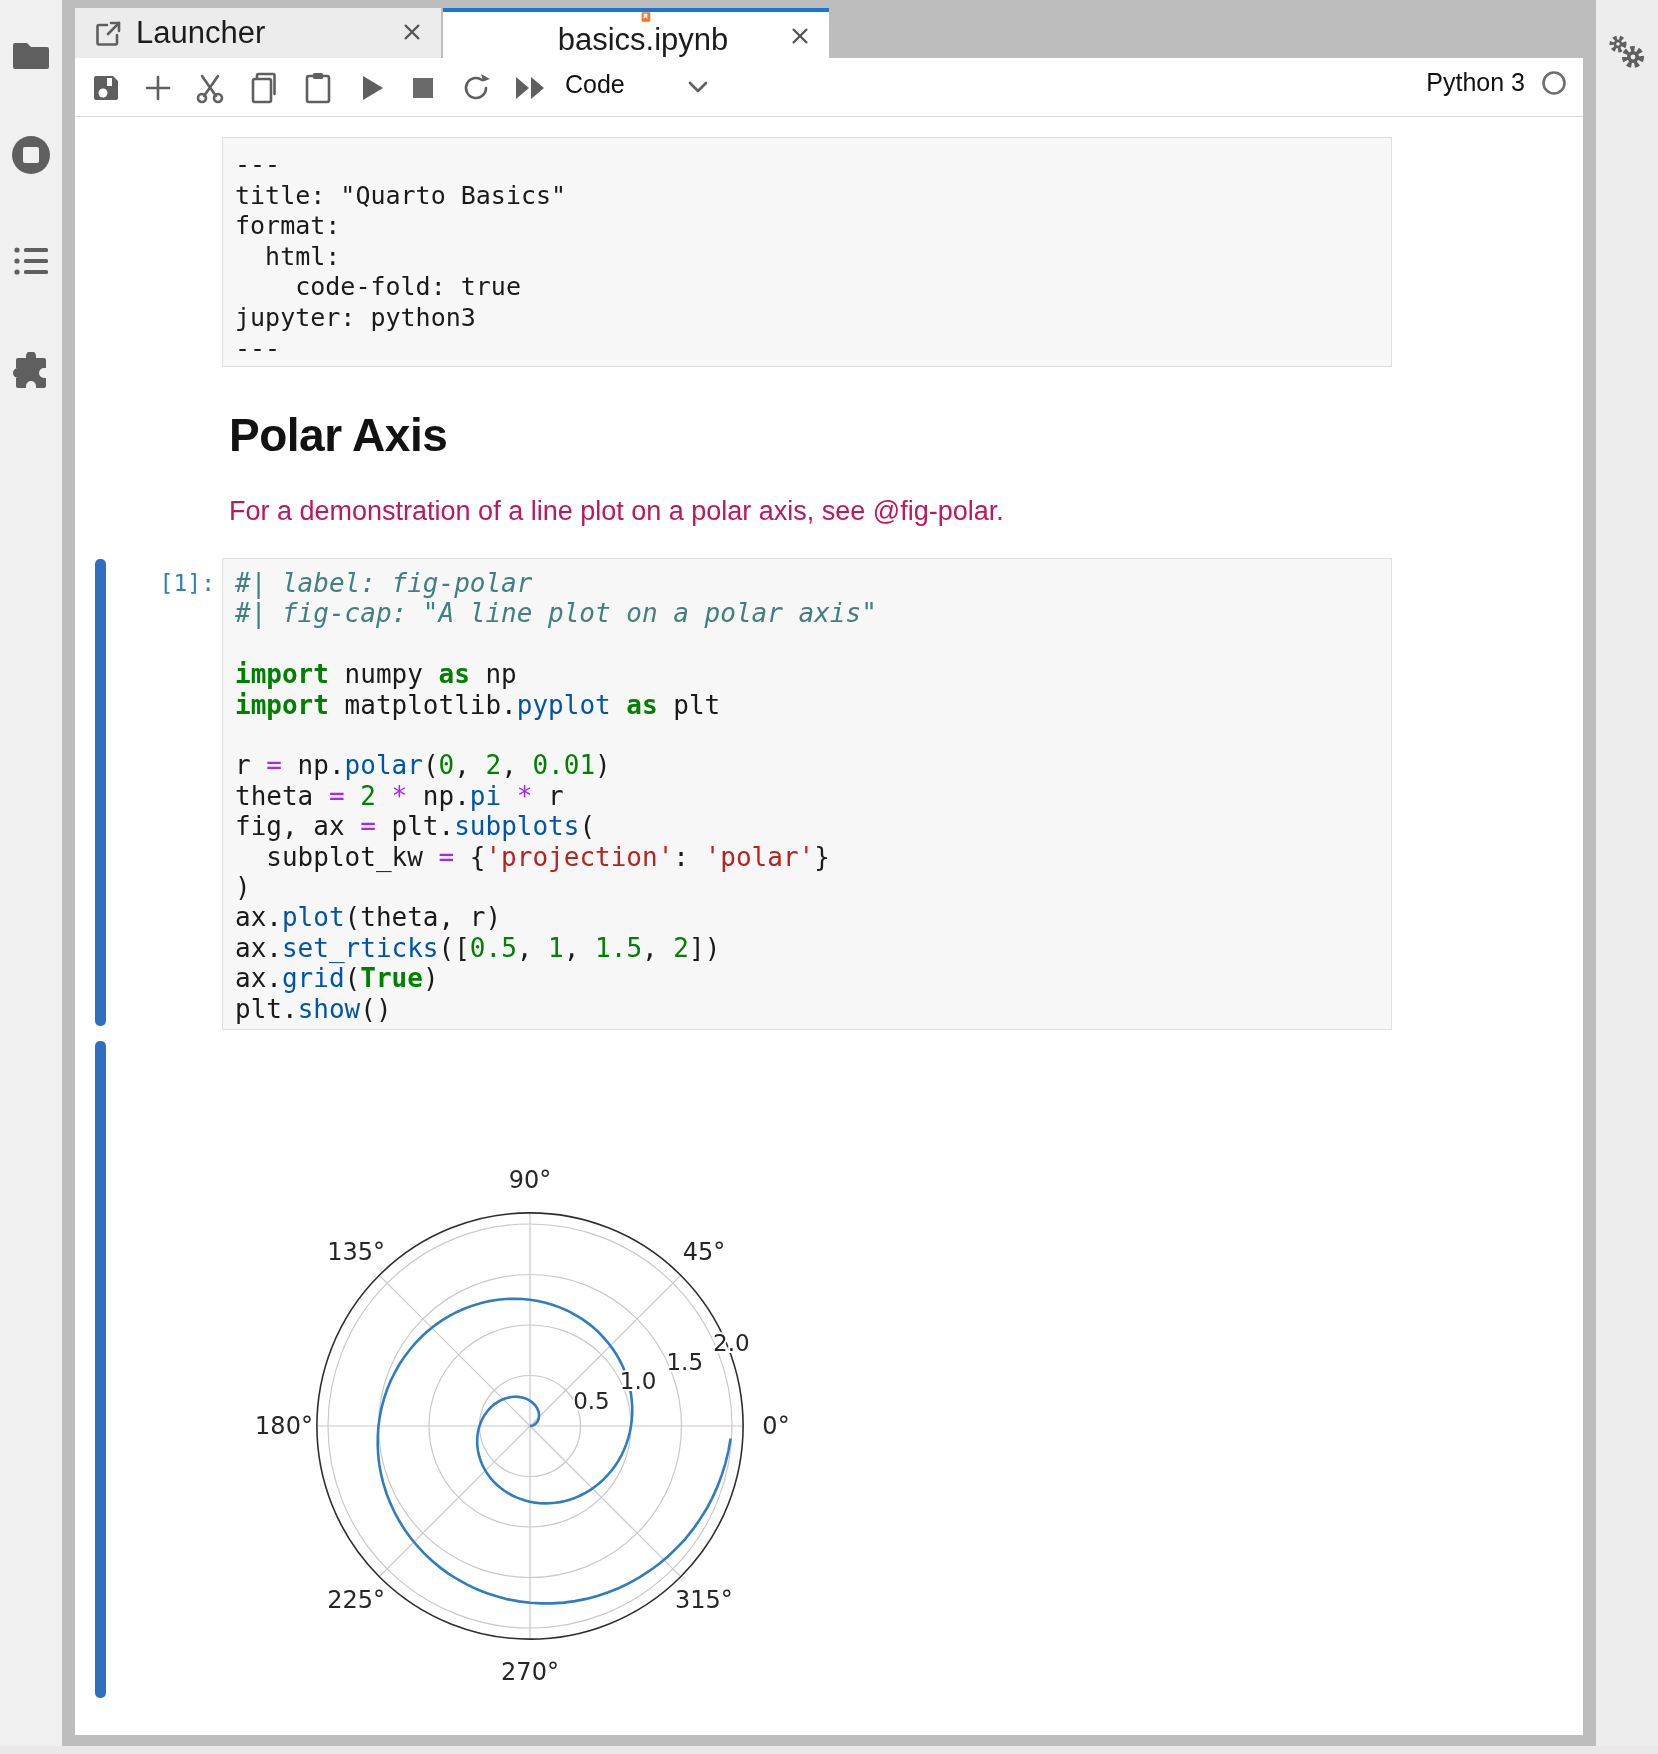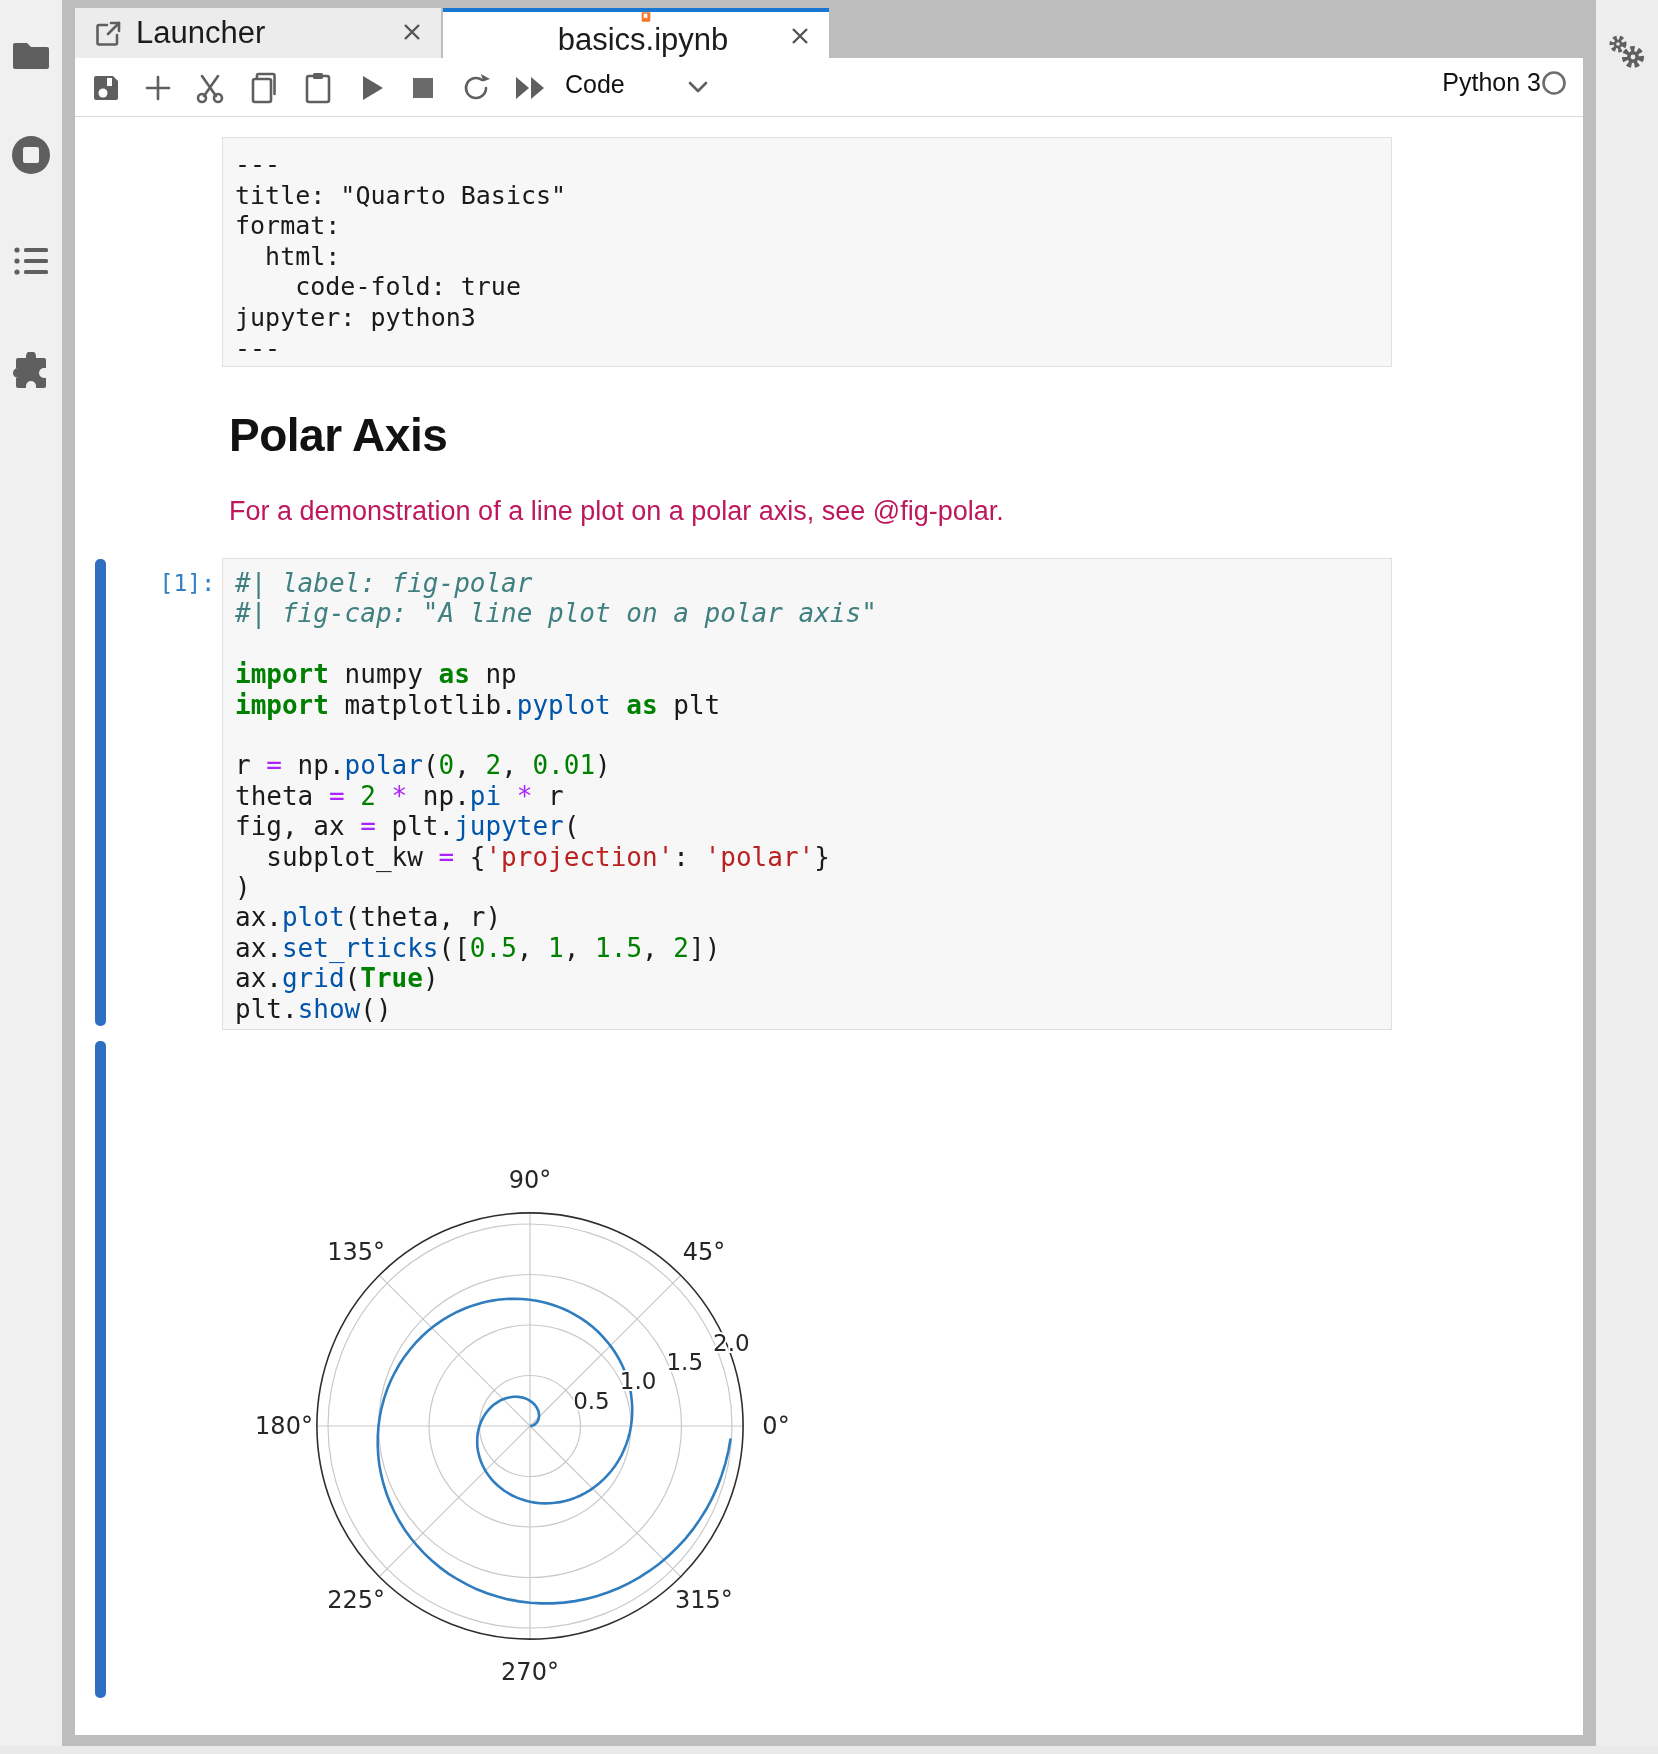--- a/index.html
+++ b/index.html
@@ -23,21 +23,21 @@
   .tab { position:absolute; top:0; height:50px; display:flex; align-items:center; cursor:pointer; }
   .tab-inactive { left:0; width:366px; background:#ececec; }
   .tab-active { left:368px; width:386px; background:#ffffff; border-top:4px solid #1976d2;flex-direction:column; }
   .tab .tab-label { font-size:31px; color:#1c1c1c; margin-left:14px; }
   .tab .close { position:absolute; right:18px; top:13px; }
 
   .toolbar { position:absolute; left:0; top:50px; width:100%; height:59px; background:#ffffff; border-bottom:1px solid #dadada; }
   .tb { position:absolute; top:13px; width:34px; height:34px; display:flex; align-items:center; justify-content:center; cursor:pointer; }
   .celltype { position:absolute; left:490px; top:12px; width:180px; height:36px; cursor:pointer; font-size:25px; color:#111; }
   .celltype .chev { position:absolute; left:122px; top:10px; }
-  .kernel { position:absolute; right:16px; top:10px; display:flex; align-items:center; }
+  .kernel { position:absolute; right:16px; top:10px; display:flex; align-items:center; gap:16px; }
   .kernel-name { font-size:25px; color:#111; }
 
   
   .content { position:absolute; left:0; top:110px; width:100%; height:1617px; background:#fff; overflow:hidden; }
 
   .cellbox { position:absolute; left:147px; width:1170px; background:#f7f7f7; border:1px solid #e0e0e0; }
   .rawcell { top:19px; height:230px; }
   .rawcell pre { font-family:"DejaVu Sans Mono",monospace; font-size:25px; line-height:30.6px; color:#1a1a1a; padding:12px 12px; white-space:pre; }
 
   .md-h1 { position:absolute; left:154px; top:290px; font-size:46px; font-weight:700; color:#121212; letter-spacing:-0.5px; }
@@ -234,21 +234,21 @@
       <div class="cellbox codecell">
         <div class="code" id="code-pre">
             <div class="code-line"><span class="tok-cmt">#| label: fig-polar</span></div>
             <div class="code-line"><span class="tok-cmt">#| fig-cap: "A line plot on a polar axis"</span></div>
             <div class="code-line">&nbsp;</div>
             <div class="code-line"><span class="tok-kw">import</span><span> numpy </span><span class="tok-kw">as</span><span> np</span></div>
             <div class="code-line"><span class="tok-kw">import</span><span> matplotlib.</span><span class="tok-prop">pyplot</span><span> </span><span class="tok-kw">as</span><span> plt</span></div>
             <div class="code-line">&nbsp;</div>
             <div class="code-line"><span>r </span><span class="tok-op">=</span><span> np.</span><span class="tok-prop">polar</span><span>(</span><span class="tok-num">0</span><span>, </span><span class="tok-num">2</span><span>, </span><span class="tok-num">0.01</span><span>)</span></div>
             <div class="code-line"><span>theta </span><span class="tok-op">=</span><span> </span><span class="tok-num">2</span><span> </span><span class="tok-op">*</span><span> np.</span><span class="tok-prop">pi</span><span> </span><span class="tok-op">*</span><span> r</span></div>
-            <div class="code-line"><span>fig, ax </span><span class="tok-op">=</span><span> plt.</span><span class="tok-prop">jupyter</span><span>(</span></div>
+            <div class="code-line"><span>fig, ax </span><span class="tok-op">=</span><span> plt.</span><span class="tok-prop">subplots</span><span>(</span></div>
             <div class="code-line"><span>  subplot_kw </span><span class="tok-op">=</span><span> {</span><span class="tok-str">'projection'</span><span>: </span><span class="tok-str">'polar'</span><span>}</span></div>
             <div class="code-line"><span>)</span></div>
             <div class="code-line"><span>ax.</span><span class="tok-prop">plot</span><span>(theta, r)</span></div>
             <div class="code-line"><span>ax.</span><span class="tok-prop">set_rticks</span><span>([</span><span class="tok-num">0.5</span><span>, </span><span class="tok-num">1</span><span>, </span><span class="tok-num">1.5</span><span>, </span><span class="tok-num">2</span><span>])</span></div>
             <div class="code-line"><span>ax.</span><span class="tok-prop">grid</span><span>(</span><span class="tok-kw">True</span><span>)</span></div>
             <div class="code-line"><span>plt.</span><span class="tok-prop">show</span><span>()</span></div>
           </div>
       </div>
 
       <div class="collapser collapser-out"></div>

